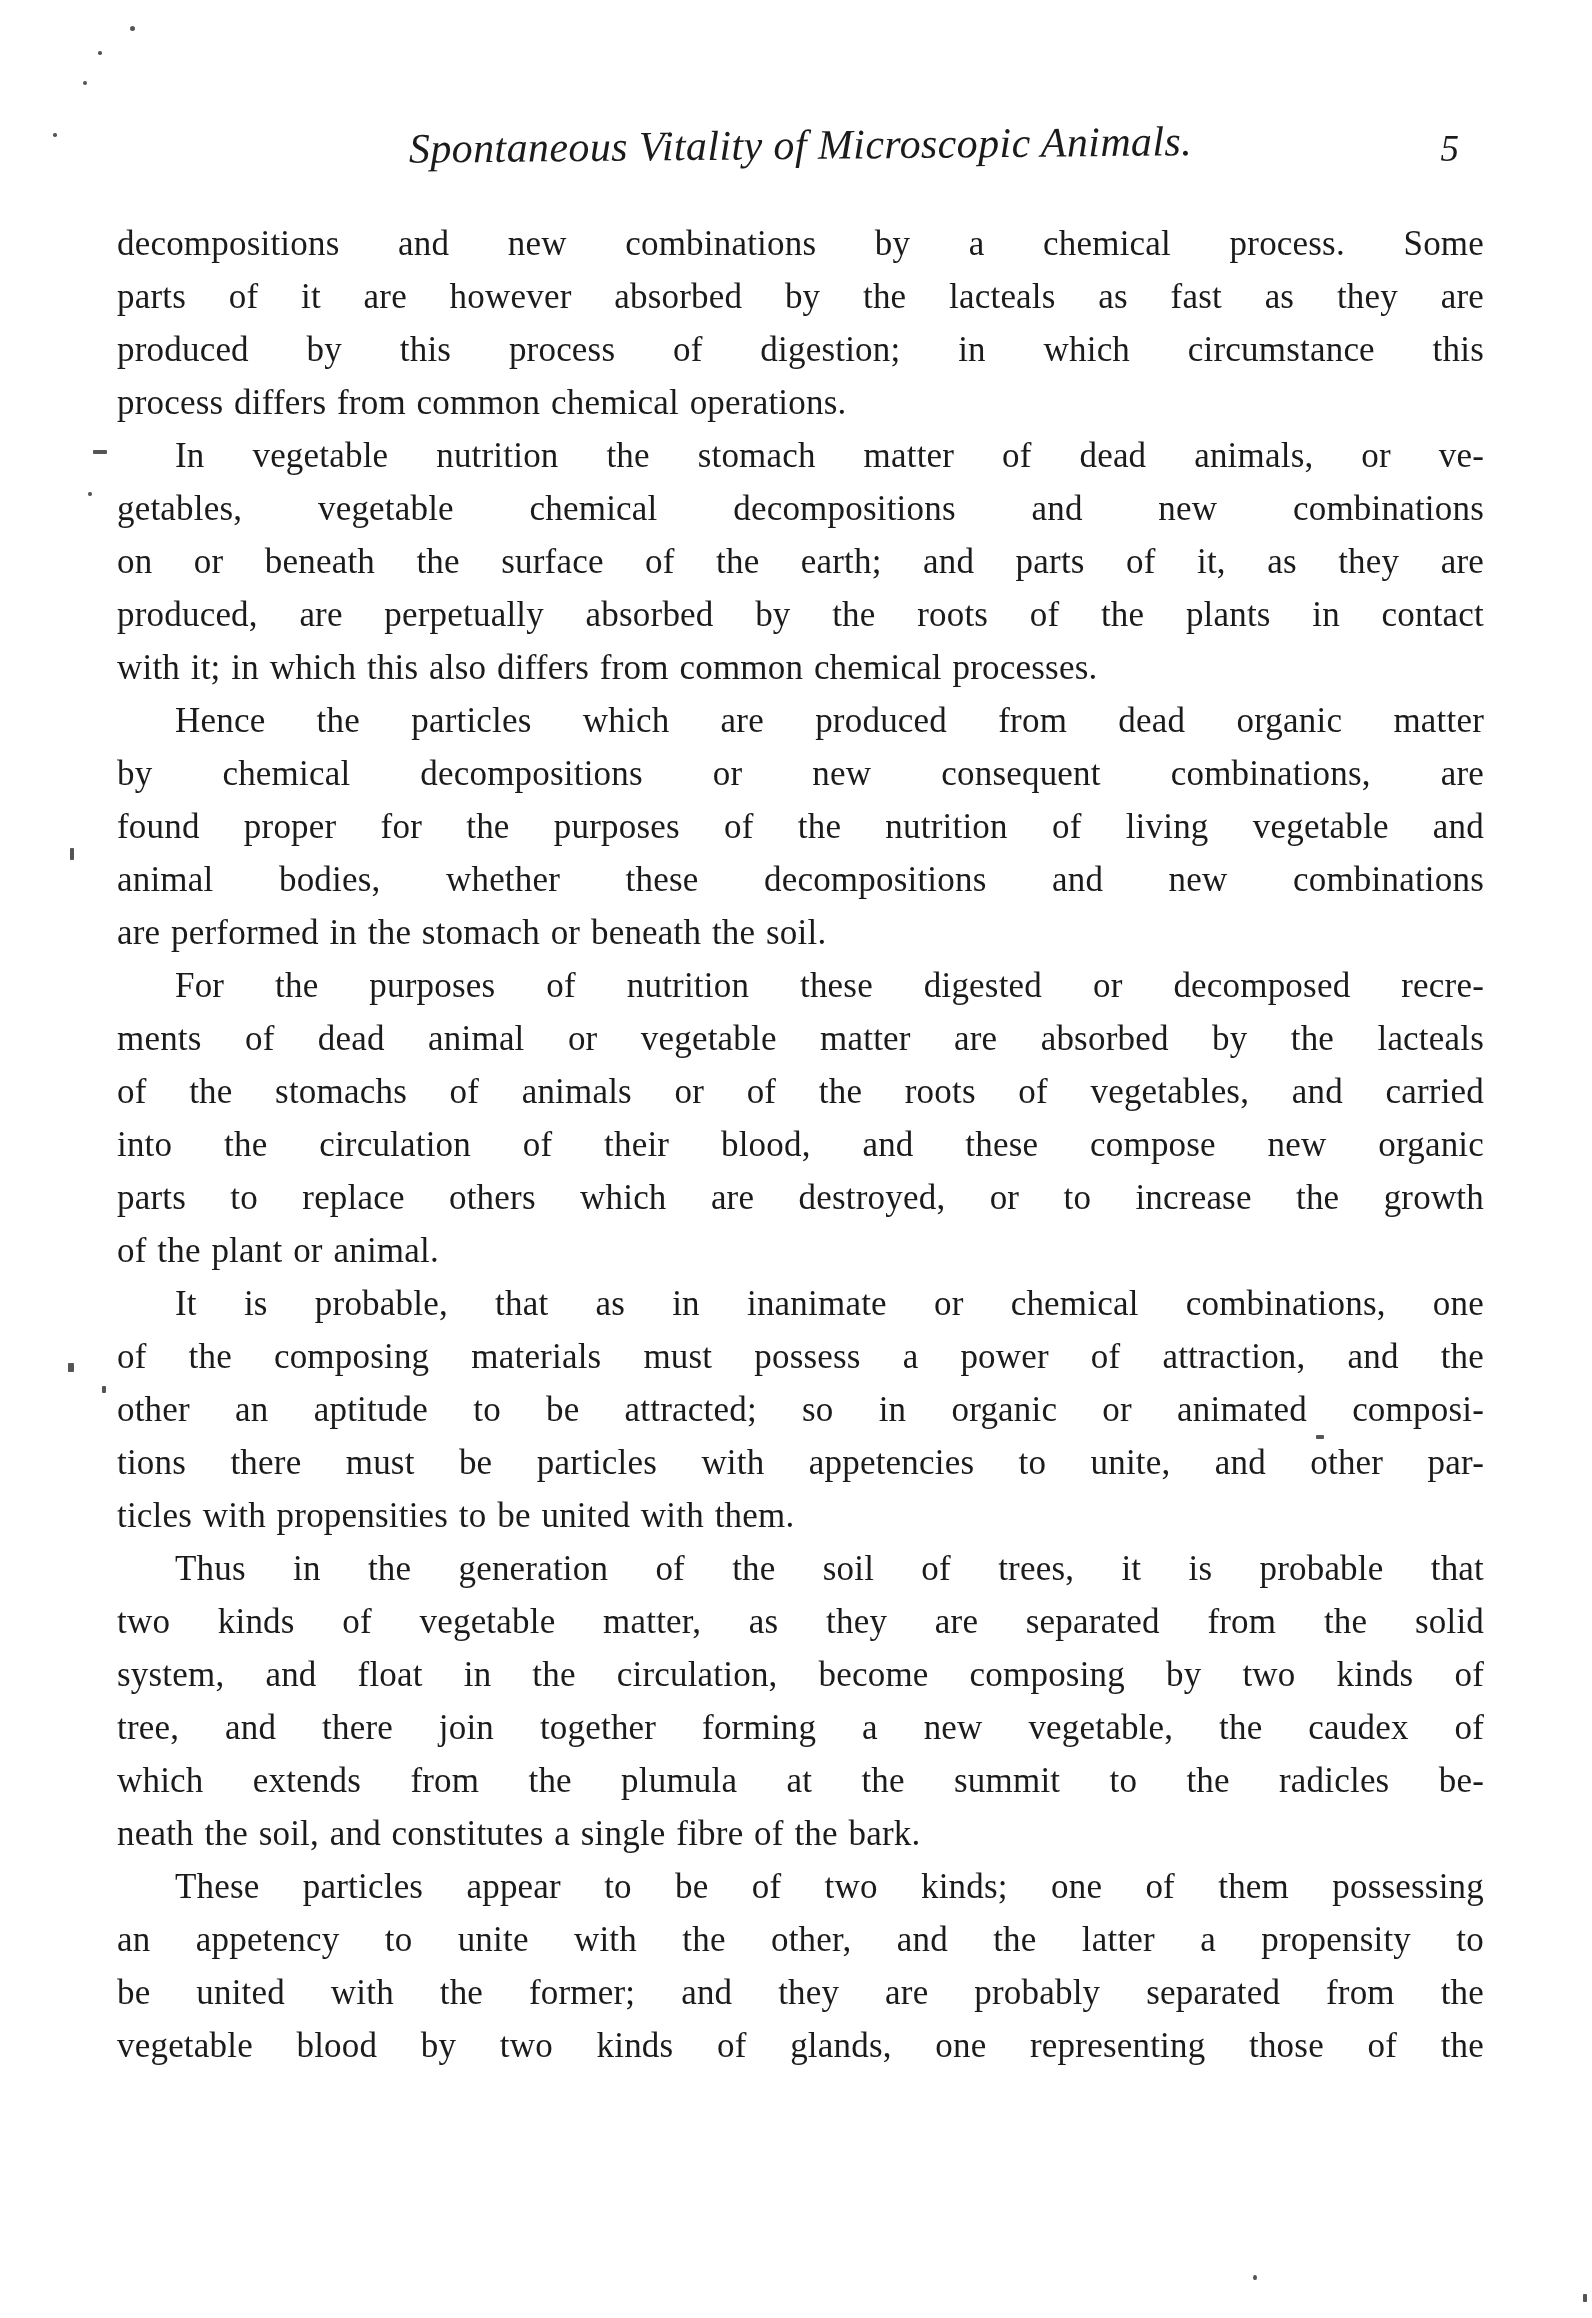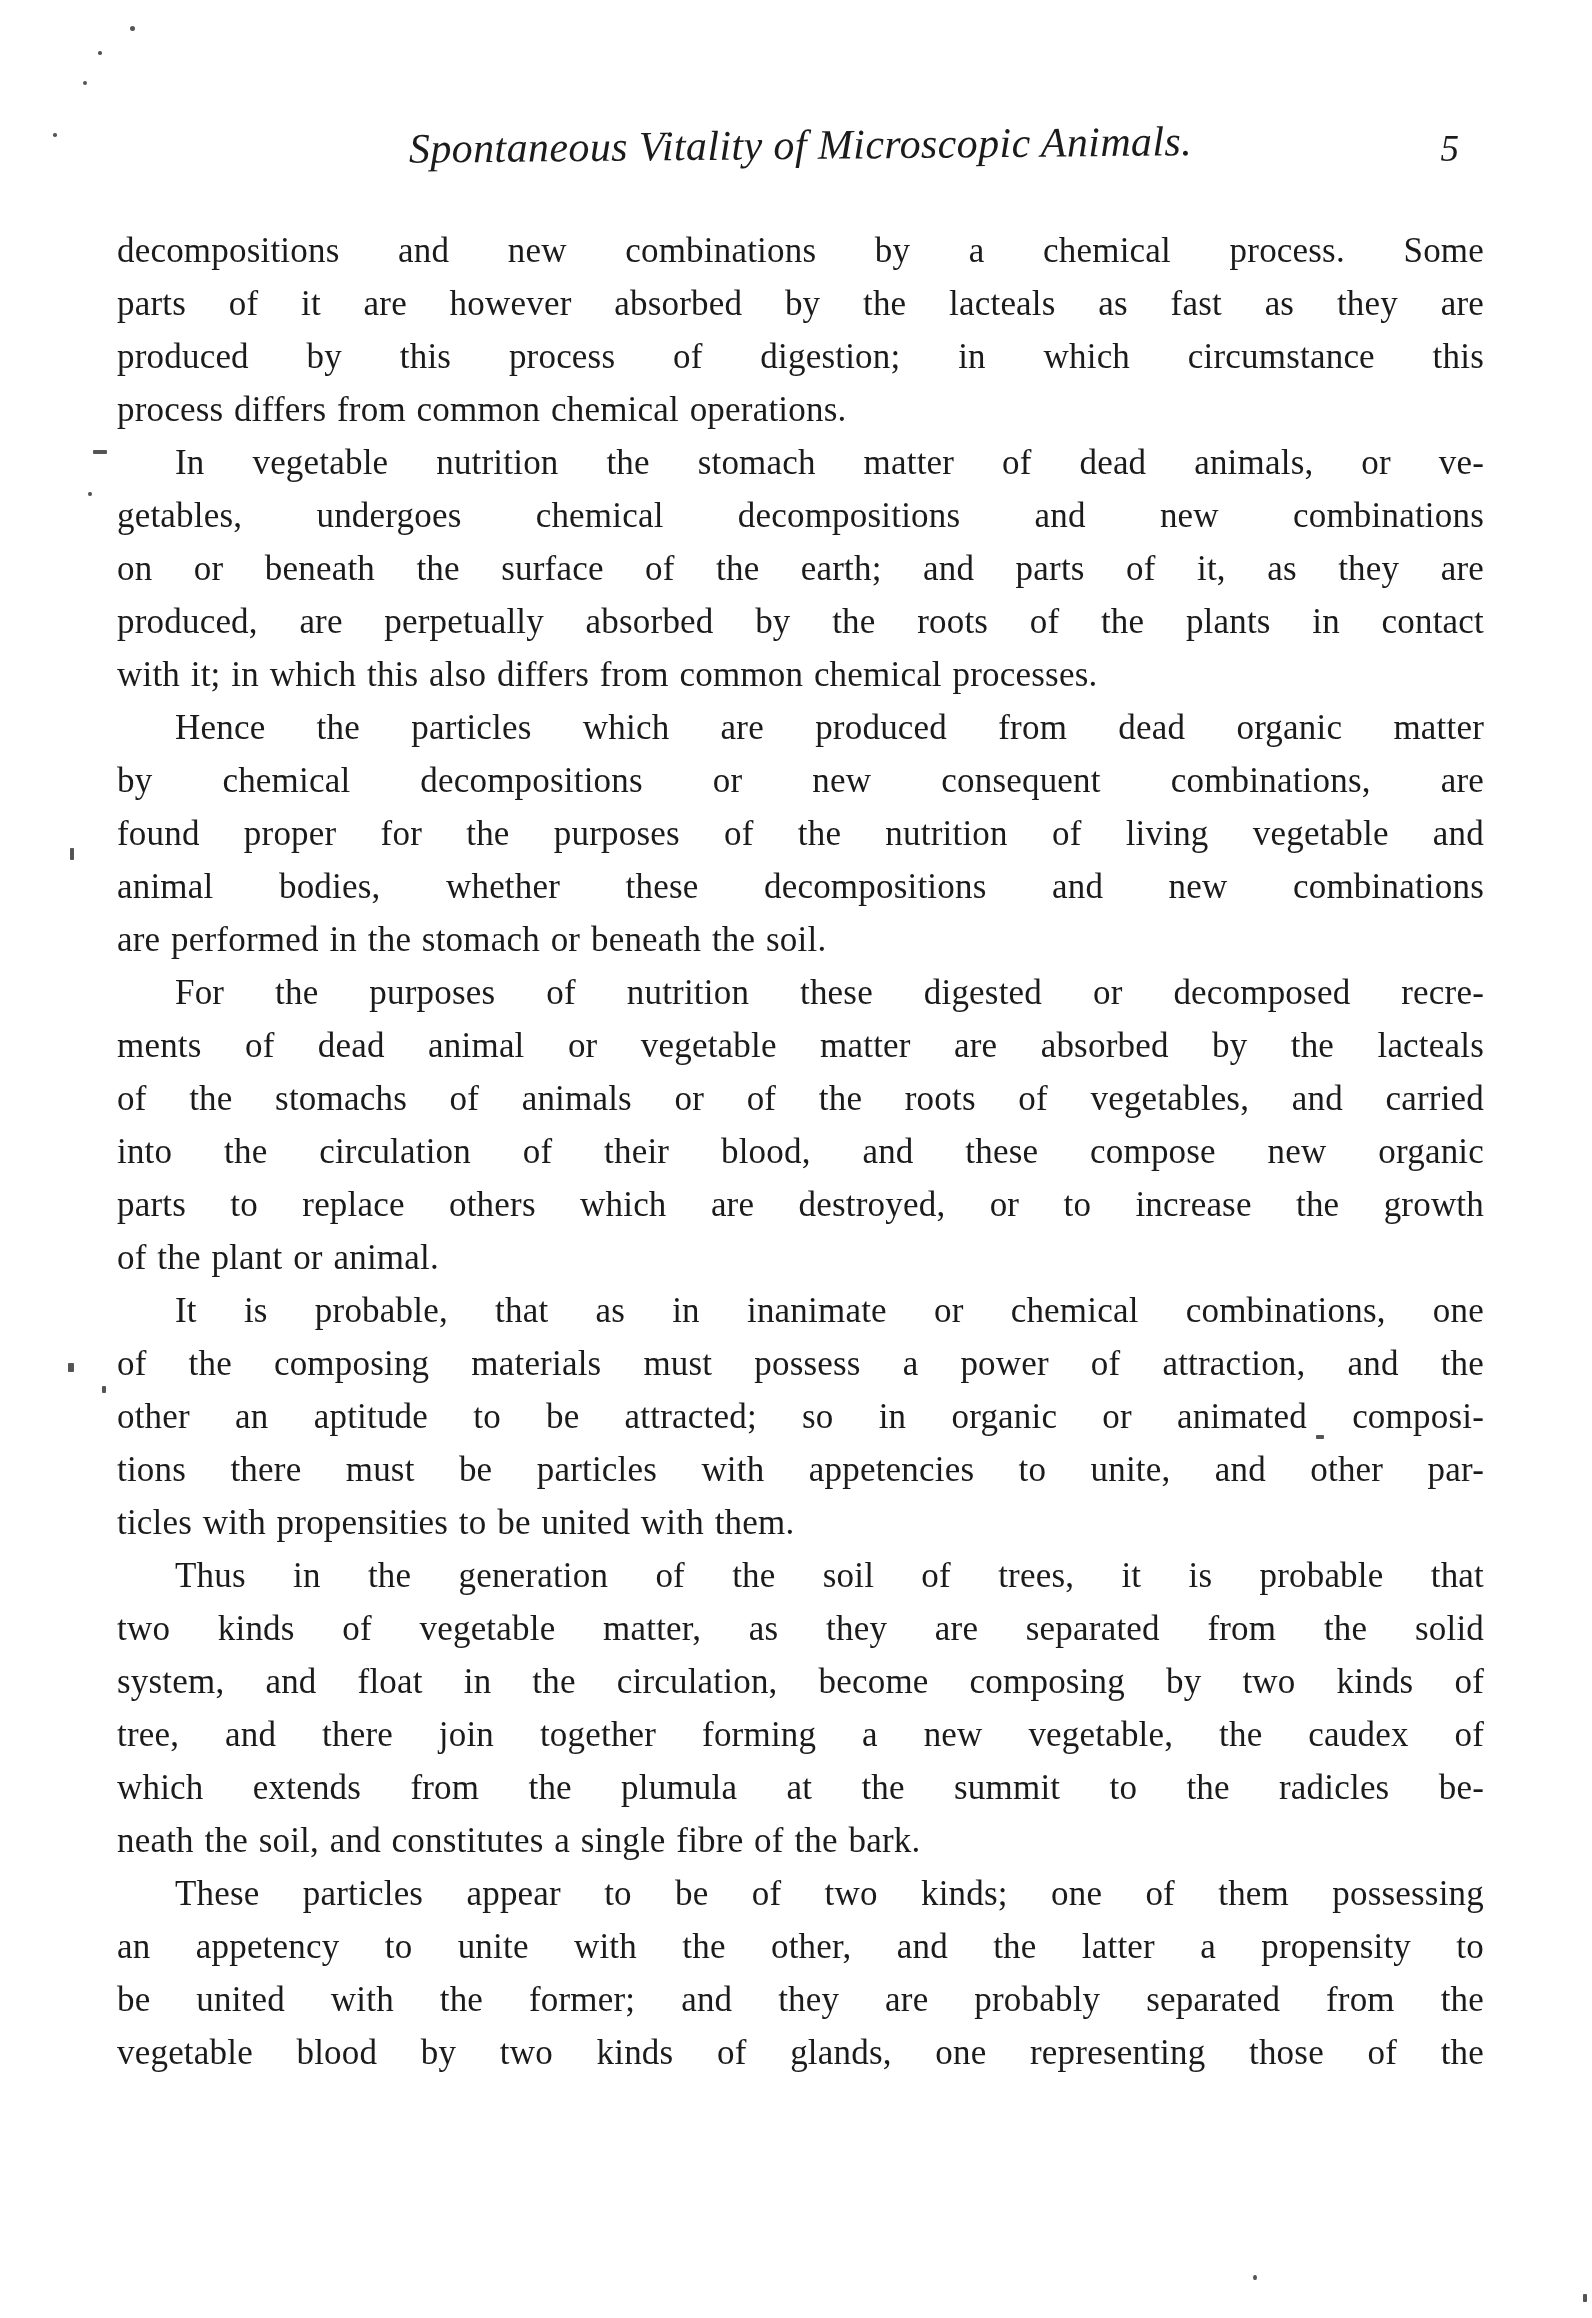--- a/index.html
+++ b/index.html
@@ -39,21 +39,21 @@
     right: 133px;
     font-style: italic;
     font-size: 37px;
     line-height: 42px;
     color: var(--ink);
   }
   
   .textblock {
     position: absolute;
     left: 117px;
-    top: 224px;
+    top: 217px;
     width: 1367px;
   }
   .ln {
     font-size: 35px;
     line-height: 53px;
     height: 53px;
     letter-spacing: 0.2px;
     word-spacing: 1.8px;
     white-space: normal;
     color: var(--ink);
@@ -83,21 +83,21 @@
 
   <div class="runhead">Spontaneous Vitality of Microscopic Animals.</div>
   <div class="pagenum">5</div>
 
   <div class="textblock">
     <div class="ln j">decompositions and new combinations by a chemical process.  Some</div>
     <div class="ln j">parts of it are however absorbed by the lacteals as fast as they are</div>
     <div class="ln j">produced by this process of digestion; in which circumstance this</div>
     <div class="ln last">process differs from common chemical operations.</div>
     <div class="ln j ind">In vegetable nutrition the stomach matter of dead animals, or ve-</div>
-    <div class="ln j">getables, undergoes chemical decompositions and new combinations</div>
+    <div class="ln j">getables, vegetable chemical decompositions and new combinations</div>
     <div class="ln j">on or beneath the surface of the earth; and parts of it, as they are</div>
     <div class="ln j">produced, are perpetually absorbed by the roots of the plants in contact</div>
     <div class="ln last">with it; in which this also differs from common chemical processes.</div>
     <div class="ln j ind">Hence the particles which are produced from dead organic matter</div>
     <div class="ln j">by chemical decompositions or new consequent combinations, are</div>
     <div class="ln j">found proper for the purposes of the nutrition of living vegetable and</div>
     <div class="ln j">animal bodies, whether these decompositions and new combinations</div>
     <div class="ln last">are performed in the stomach or beneath the soil.</div>
     <div class="ln j ind">For the purposes of nutrition these digested or decomposed recre-</div>
     <div class="ln j">ments of dead animal or vegetable matter are absorbed by the lacteals</div>

